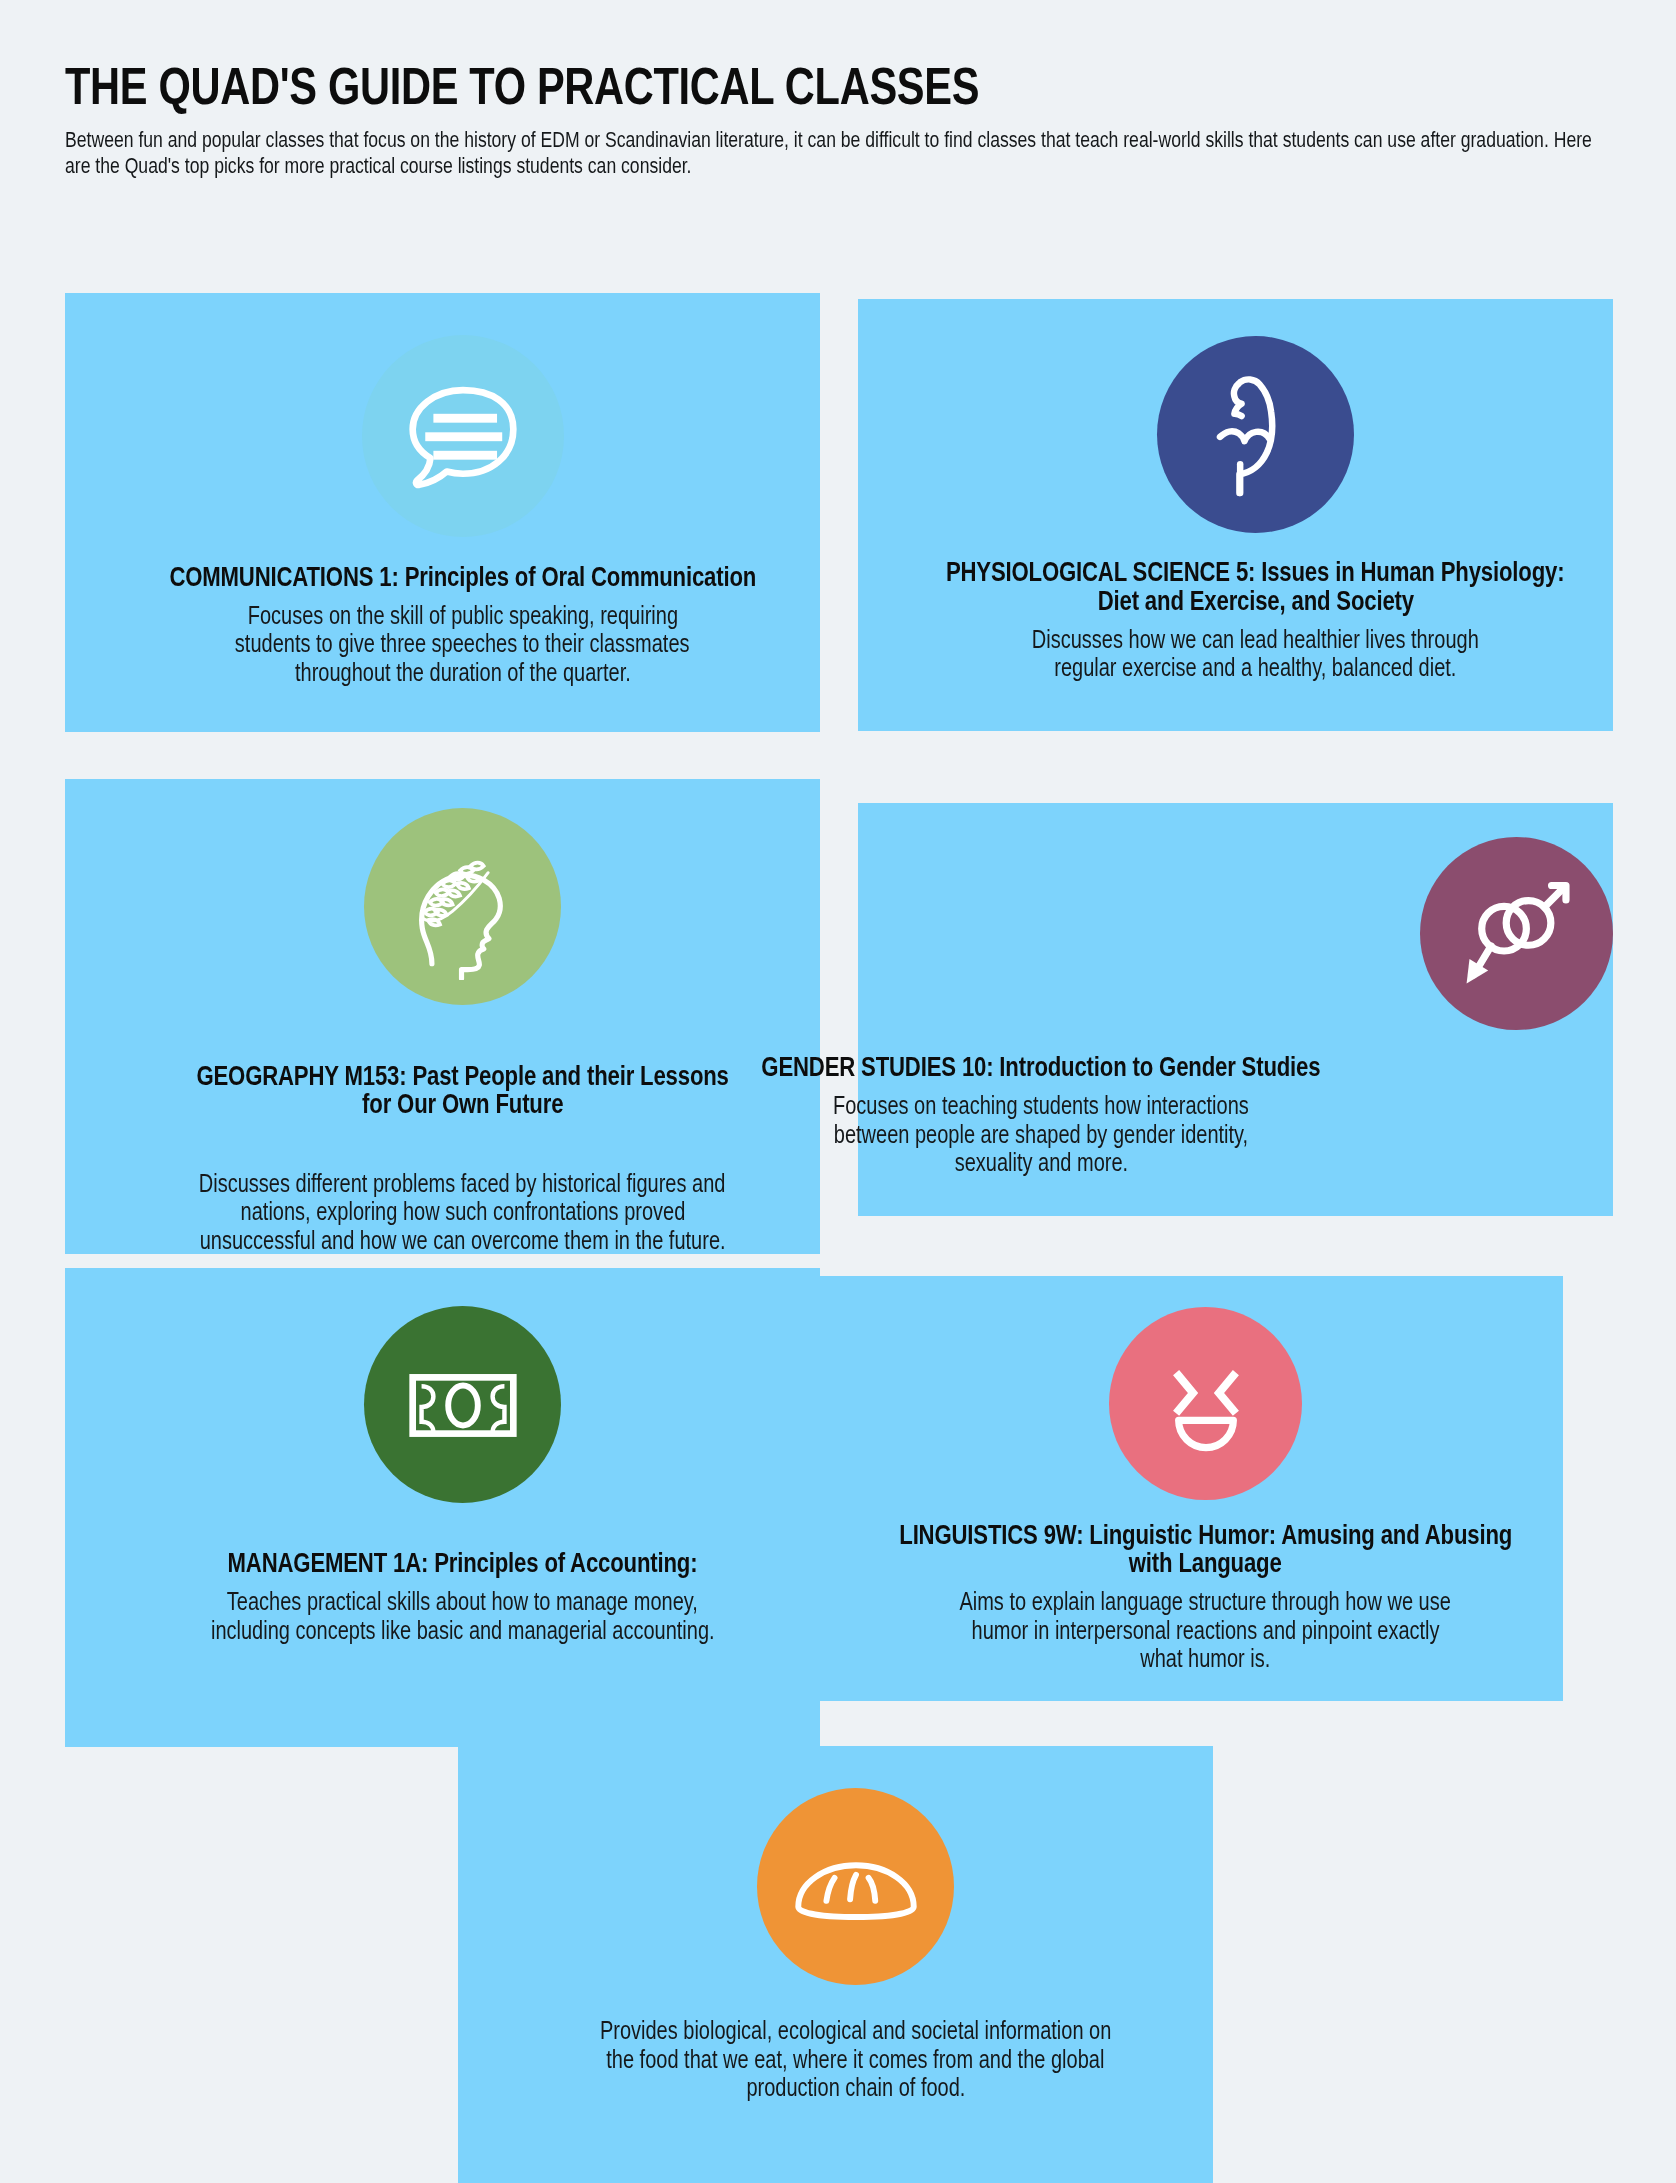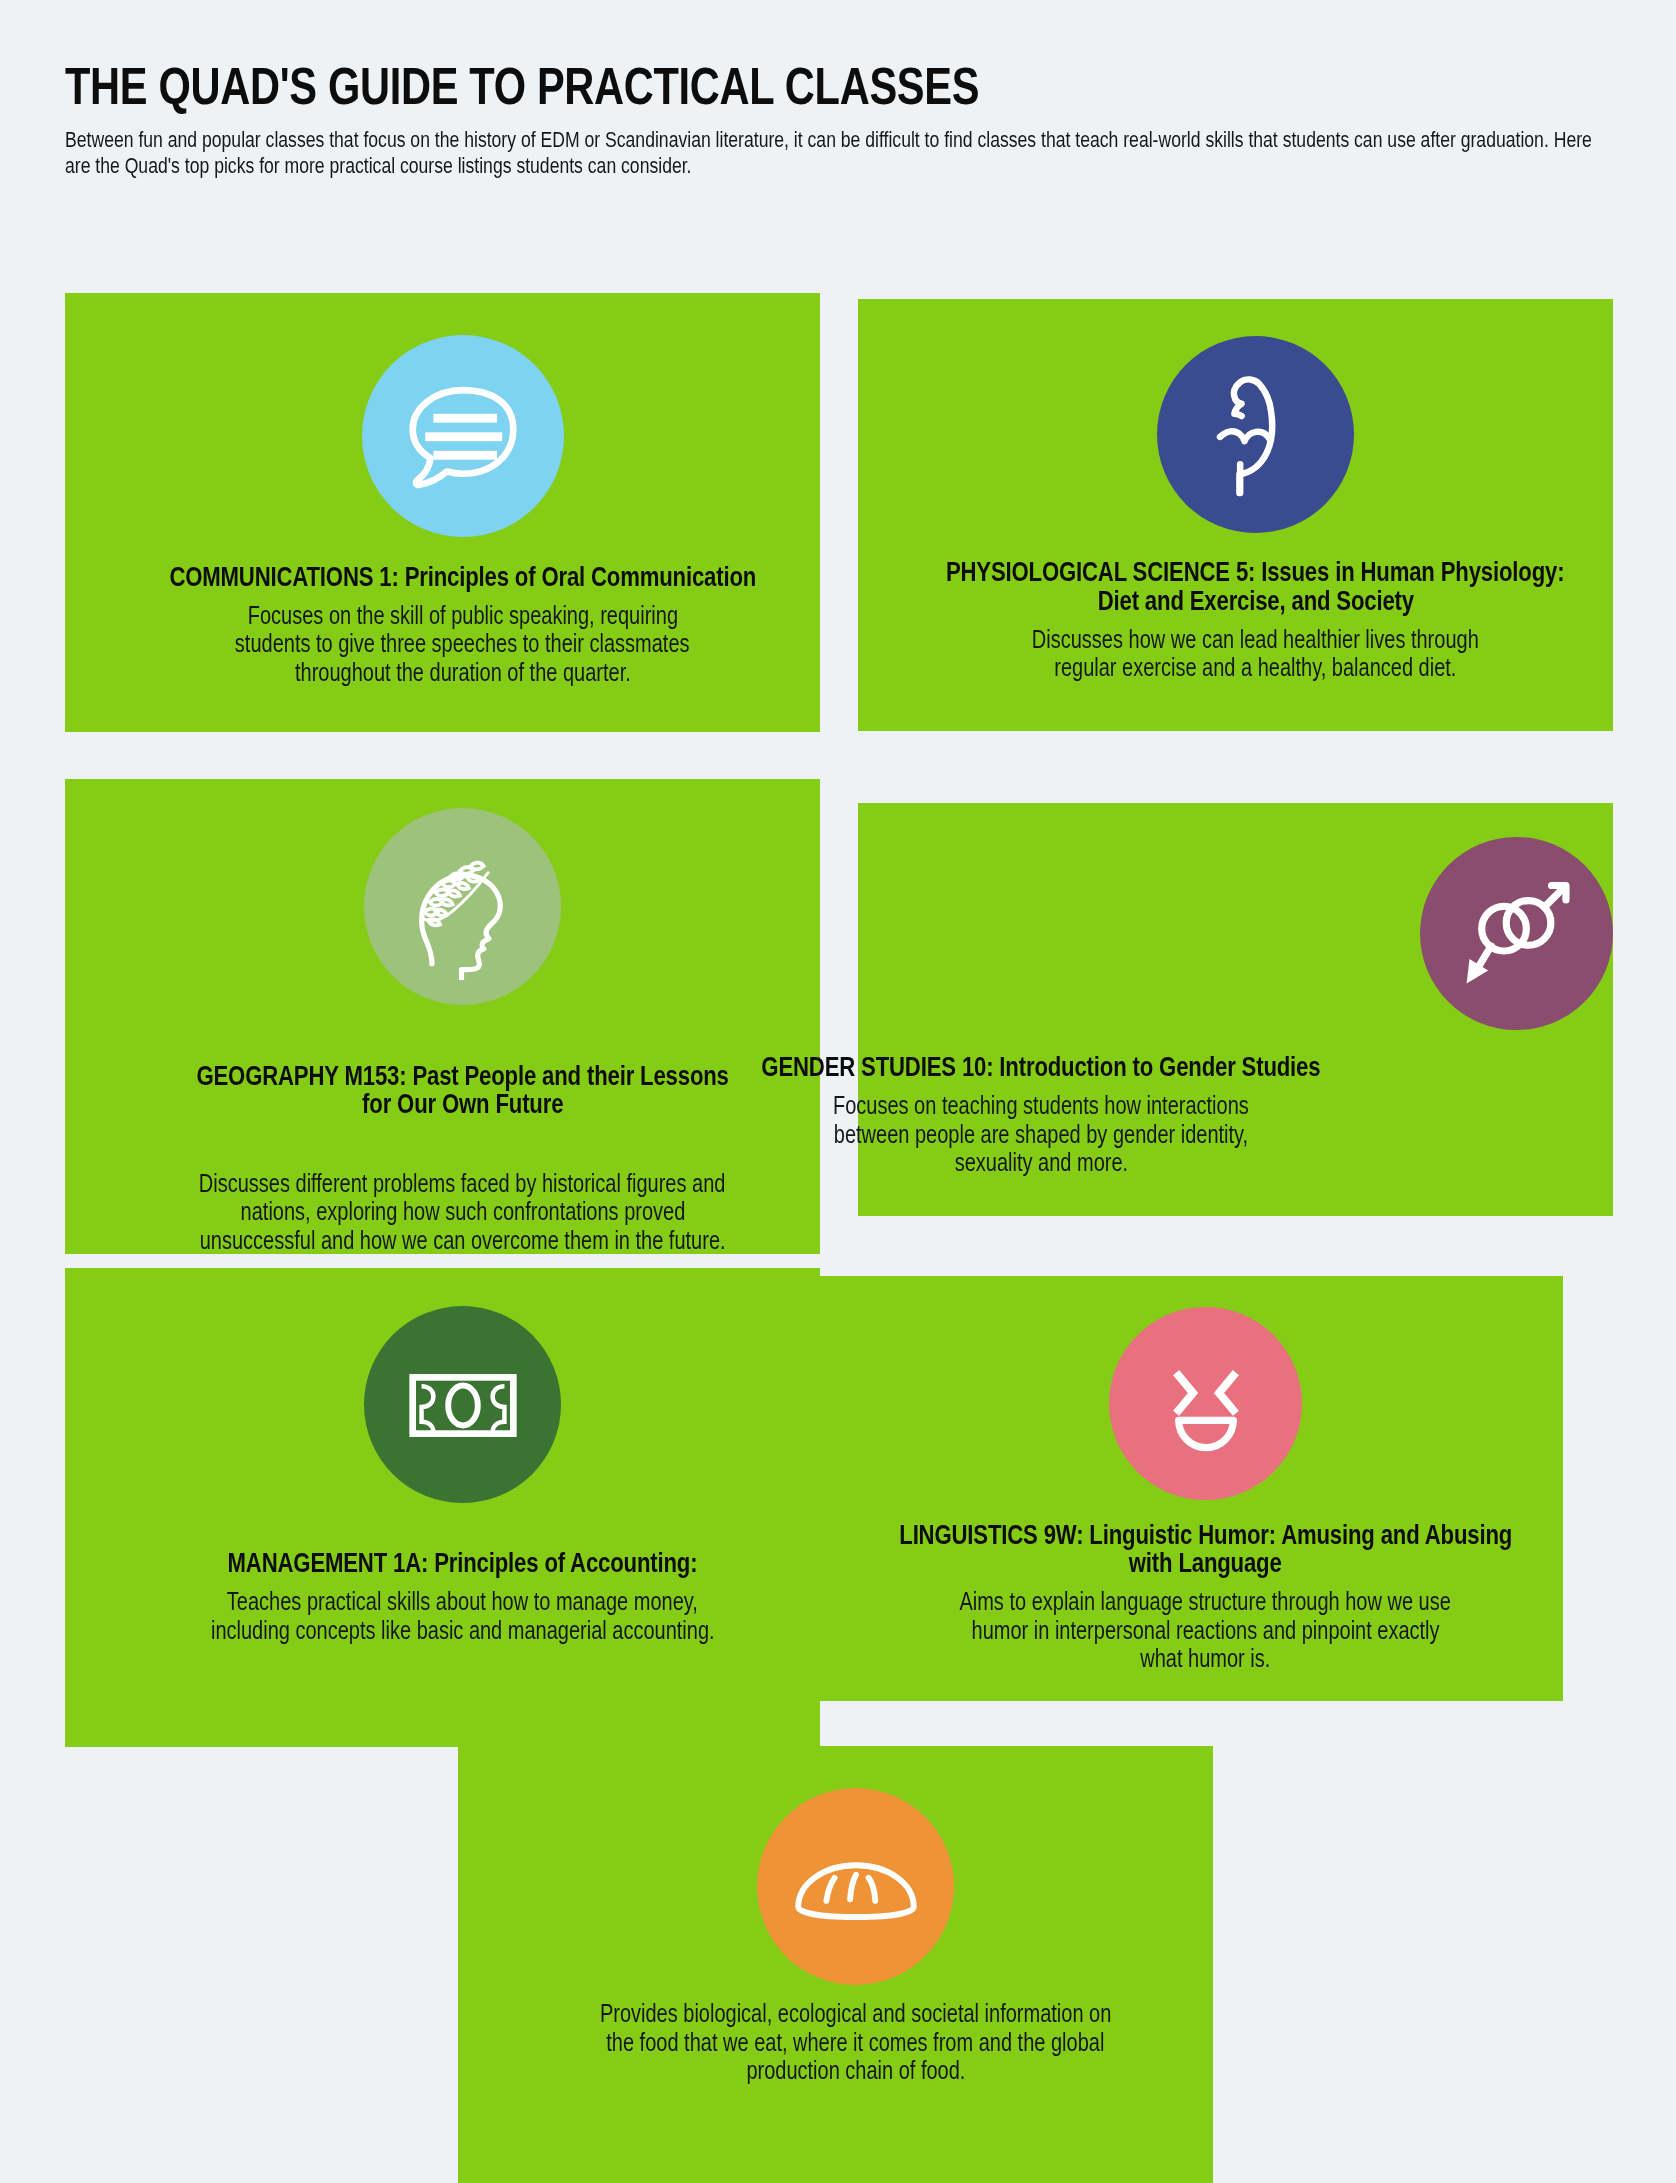--- a/index.html
+++ b/index.html
@@ -33,21 +33,21 @@
     color:#15181a;
     font-weight:400;
     width:1934px;
     transform:scaleX(0.80);
     transform-origin:left top;
   }
 
   
   .card{
     position:absolute;
-    background:#84cc16;
+    background:#7dd3fc;
     box-sizing:border-box;
     display:flex;
     flex-direction:column;
     align-items:center;
     padding-left:40px;
   }
   .icon-wrap{
     display:flex;align-items:center;justify-content:center;
   }
   .icon-circle{
@@ -233,21 +233,21 @@
     <div class="icon-wrap" style="height:218px;">
       <div class="icon-circle" style="width:197px;height:197px;background:#ef9436;">
         <svg viewBox="0 0 200 200" width="148" height="148" aria-hidden="true">
           <path d="M22 128c0-32 36-56 78-56s78 24 78 56c0 9-35 14-78 14S22 137 22 128z" fill="none" stroke="#ffffff" stroke-width="8" stroke-linejoin="round"></path>
           <path d="M60 120c2-14 6-24 11-31" fill="none" stroke="#ffffff" stroke-width="8" stroke-linecap="round"></path>
           <path d="M92 118c1-15 4-26 8-33" fill="none" stroke="#ffffff" stroke-width="8" stroke-linecap="round"></path>
           <path d="M126 120c-1-15-4-25-9-31" fill="none" stroke="#ffffff" stroke-width="8" stroke-linecap="round"></path>
         </svg>
       </div>
     </div>
-    <div class="desc-wrap" style="margin-top:4px;justify-content:center;">
+    <div class="desc-wrap" style="margin-top:21px;justify-content:center;">
       <div class="card-desc">Provides biological, ecological and societal information on</div>
       <div class="card-desc">the food that we eat, where it comes from and the global</div>
       <div class="card-desc">production chain of food.</div>
     </div>
   </div>
 
 </div>
 
 
 </body></html>

